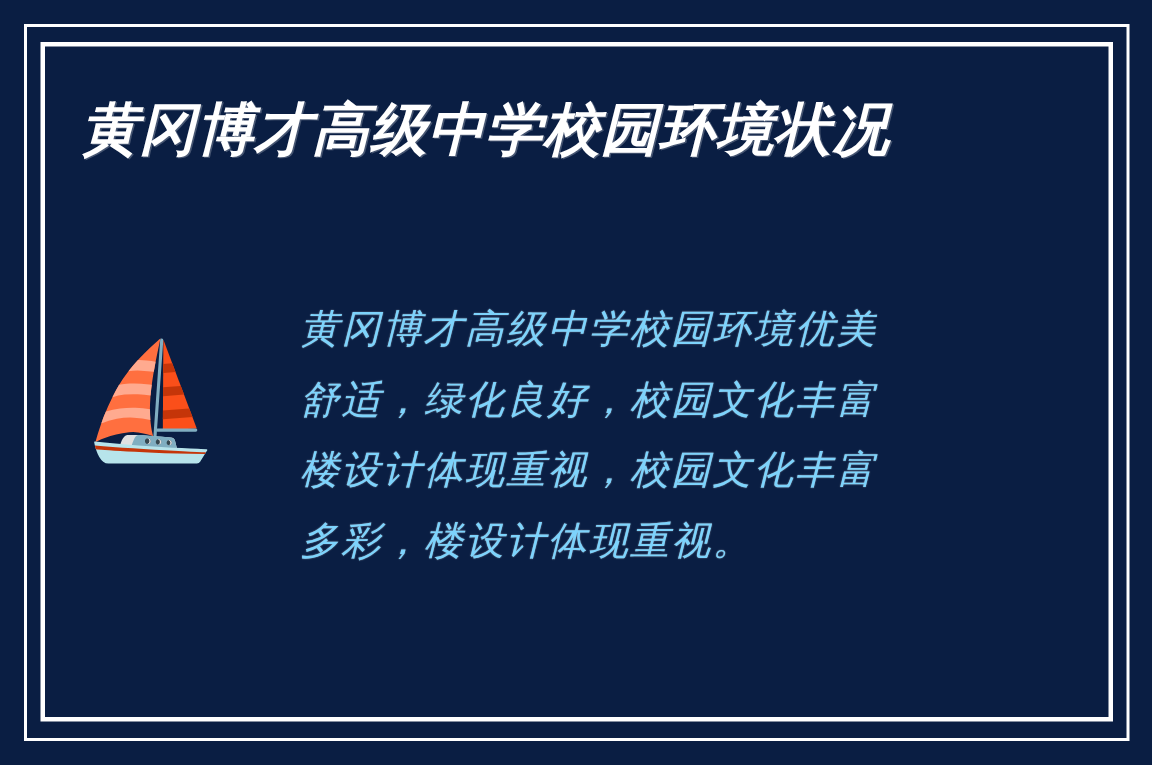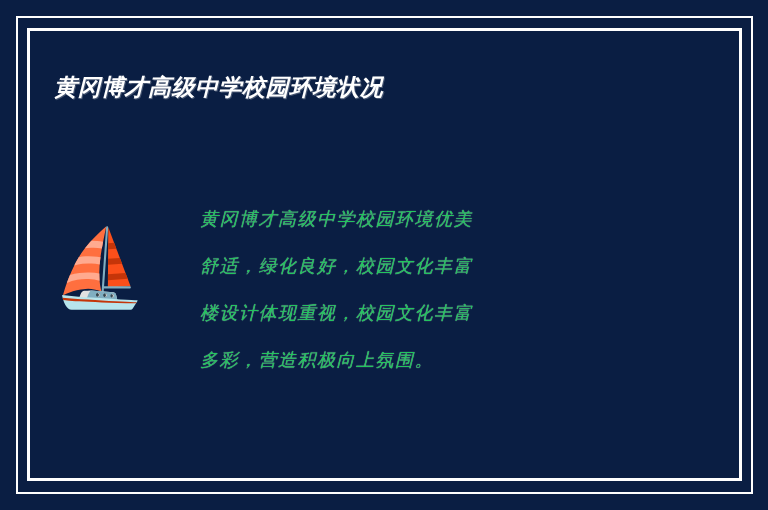--- a/index.html
+++ b/index.html
@@ -41,21 +41,21 @@
     border: 3px solid #ffffff;
     box-sizing: border-box;
     pointer-events: none;
   }
 
   
   .title {
     position: absolute;
     left: 54px;
     top: 66px;
-    font-size: 23px;
+    font-size: 38px;
     line-height: 42px;
     font-weight: 700;
     font-style: italic;
     color: #ffffff;
     letter-spacing: 0.5px;
     white-space: nowrap;
     text-shadow: 1px 1px 0 rgba(255,255,255,0.25);
   }
 
   
@@ -78,22 +78,22 @@
   .boat-emoji {
     font-size: 76px;
     line-height: 1;
     display: block;
     filter: saturate(1.05);
   }
 
   .body-text {
     flex: 1 1 auto;
     padding-right: 47px;
-    color: #22c55e;
-    font-size: 18px;
+    color: #7dd3fc;
+    font-size: 26px;
     line-height: 47px;
     font-style: italic;
     letter-spacing: 1.5px;
     text-shadow: 0 0 1px rgba(255,255,255,0.6);
   }
   .body-text .line {
     display: block;
     white-space: nowrap;
   }
 </style>
@@ -110,18 +110,18 @@
   <div class="content">
 
     <div class="illustration">
       <span class="boat-emoji">⛵</span>
     </div>
 
     <div class="body-text">
       <span class="line">黄冈博才高级中学校园环境优美</span>
       <span class="line">舒适，绿化良好，校园文化丰富</span>
       <span class="line">楼设计体现重视，校园文化丰富</span>
-      <span class="line">多彩，营造积极向上氛围。</span>
+      <span class="line">多彩，楼设计体现重视。</span>
     </div>
 
   </div>
 
 </div>
 
 </body></html>

